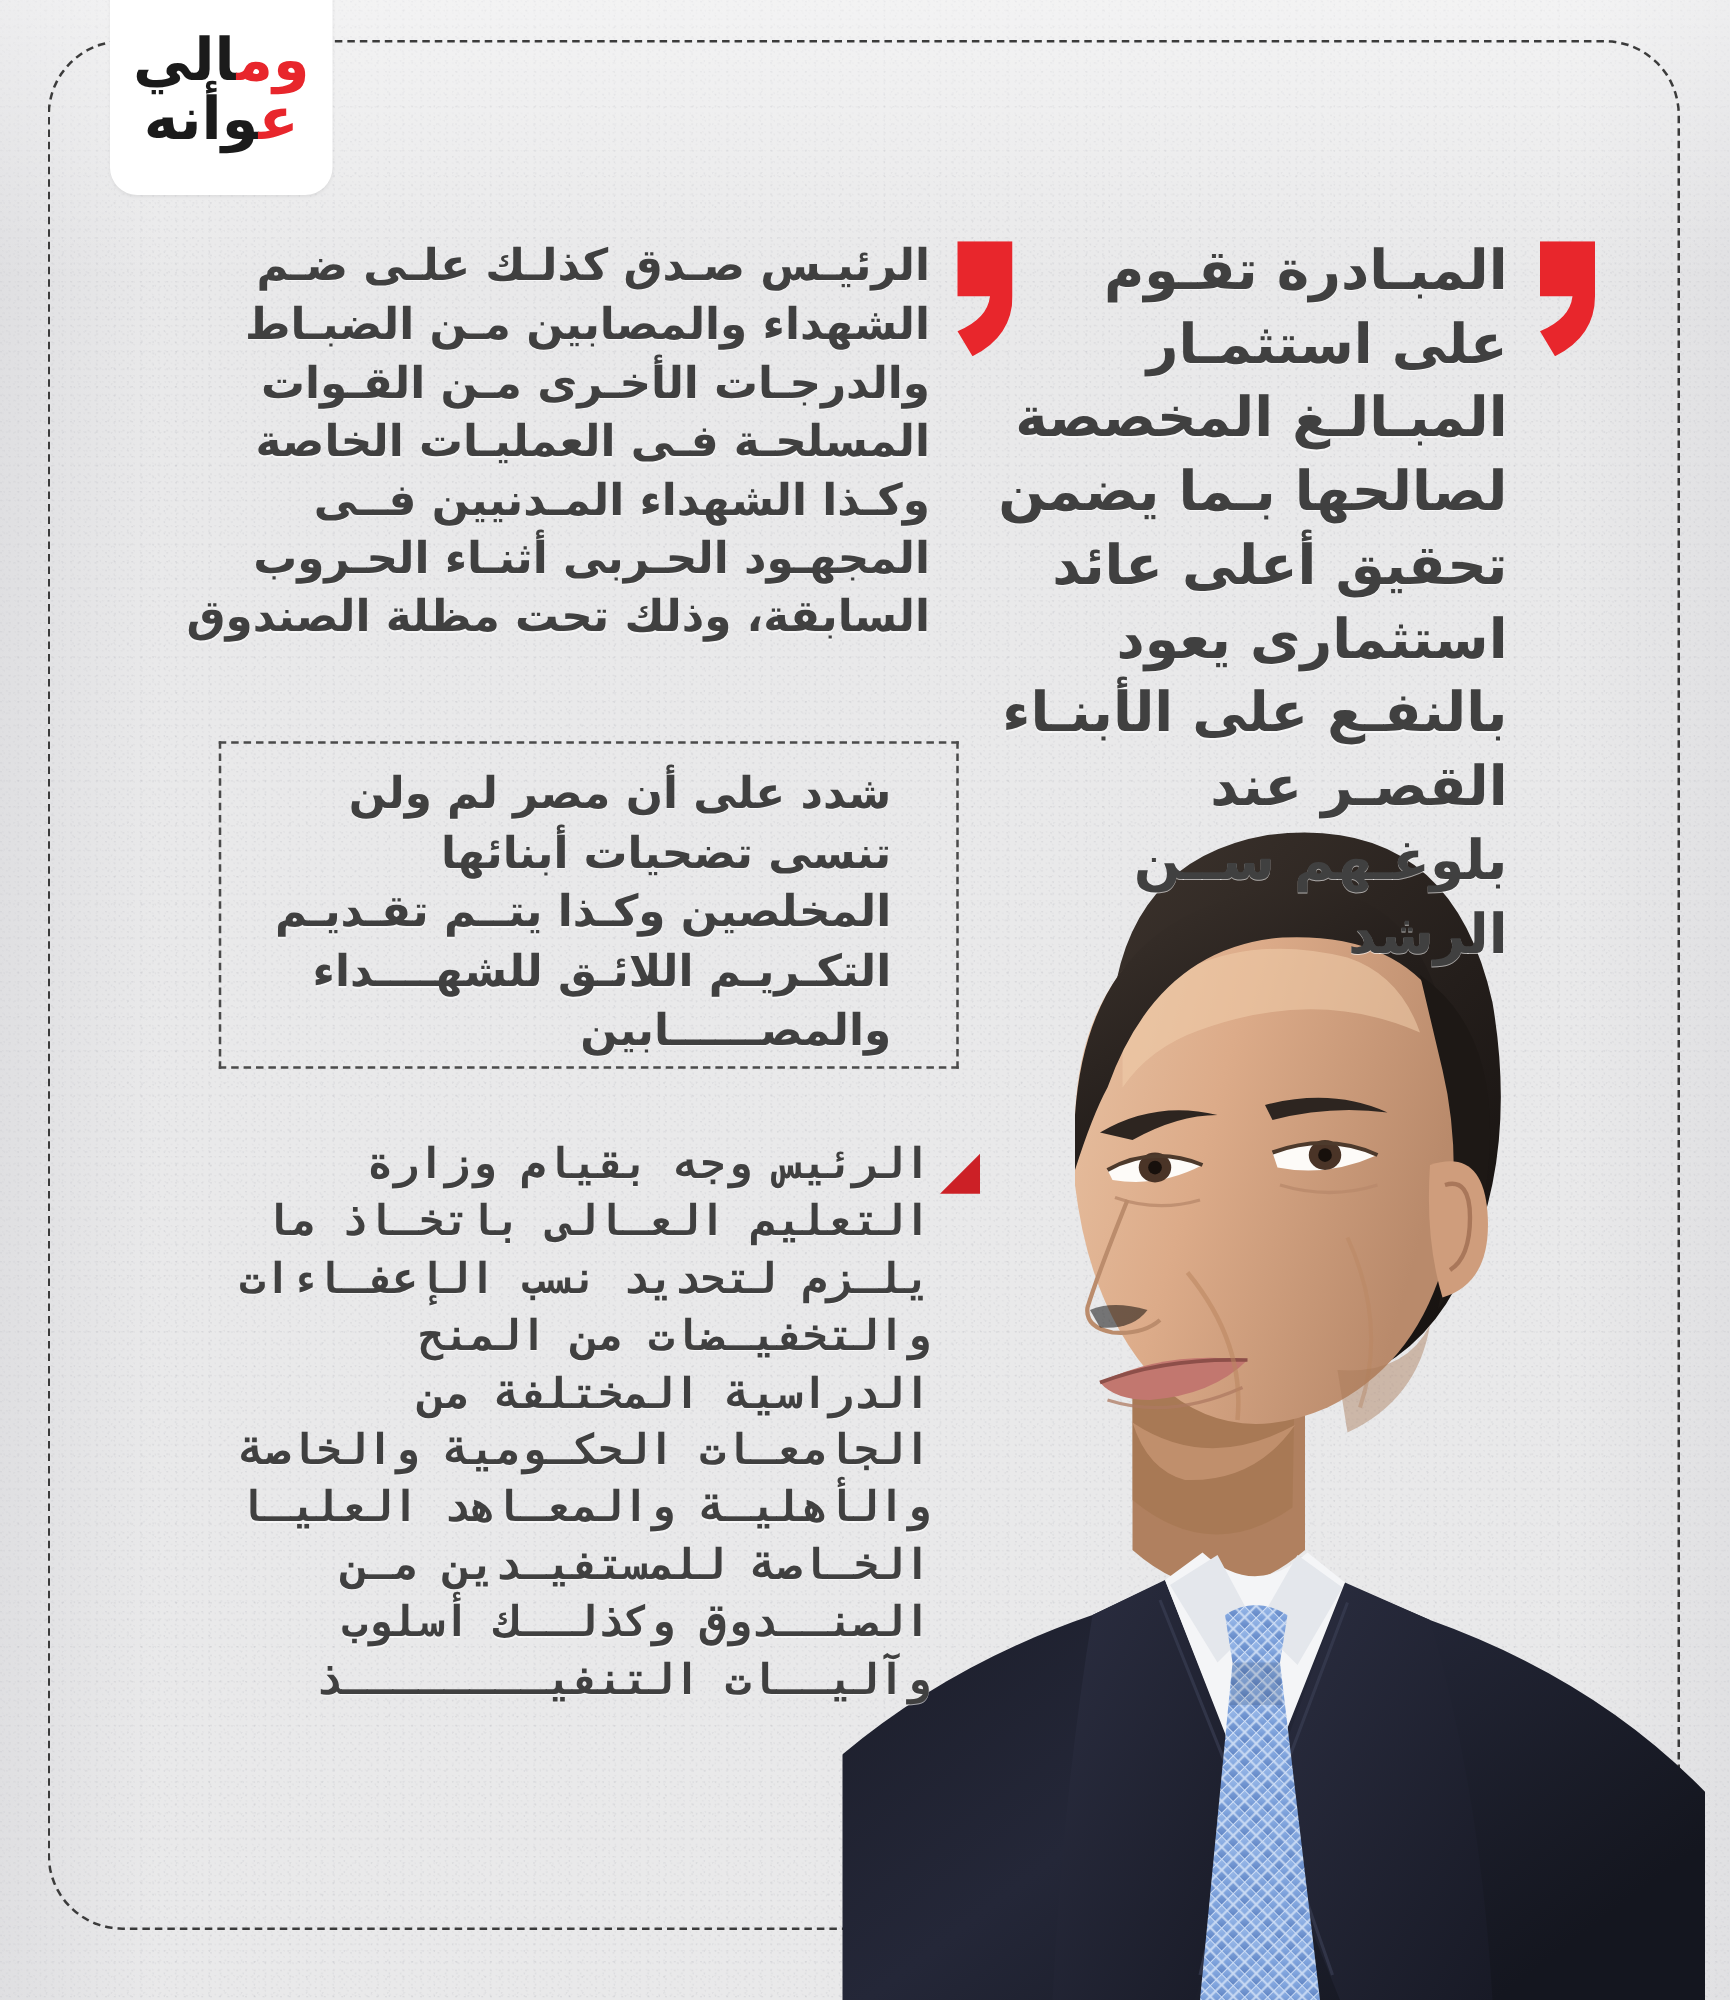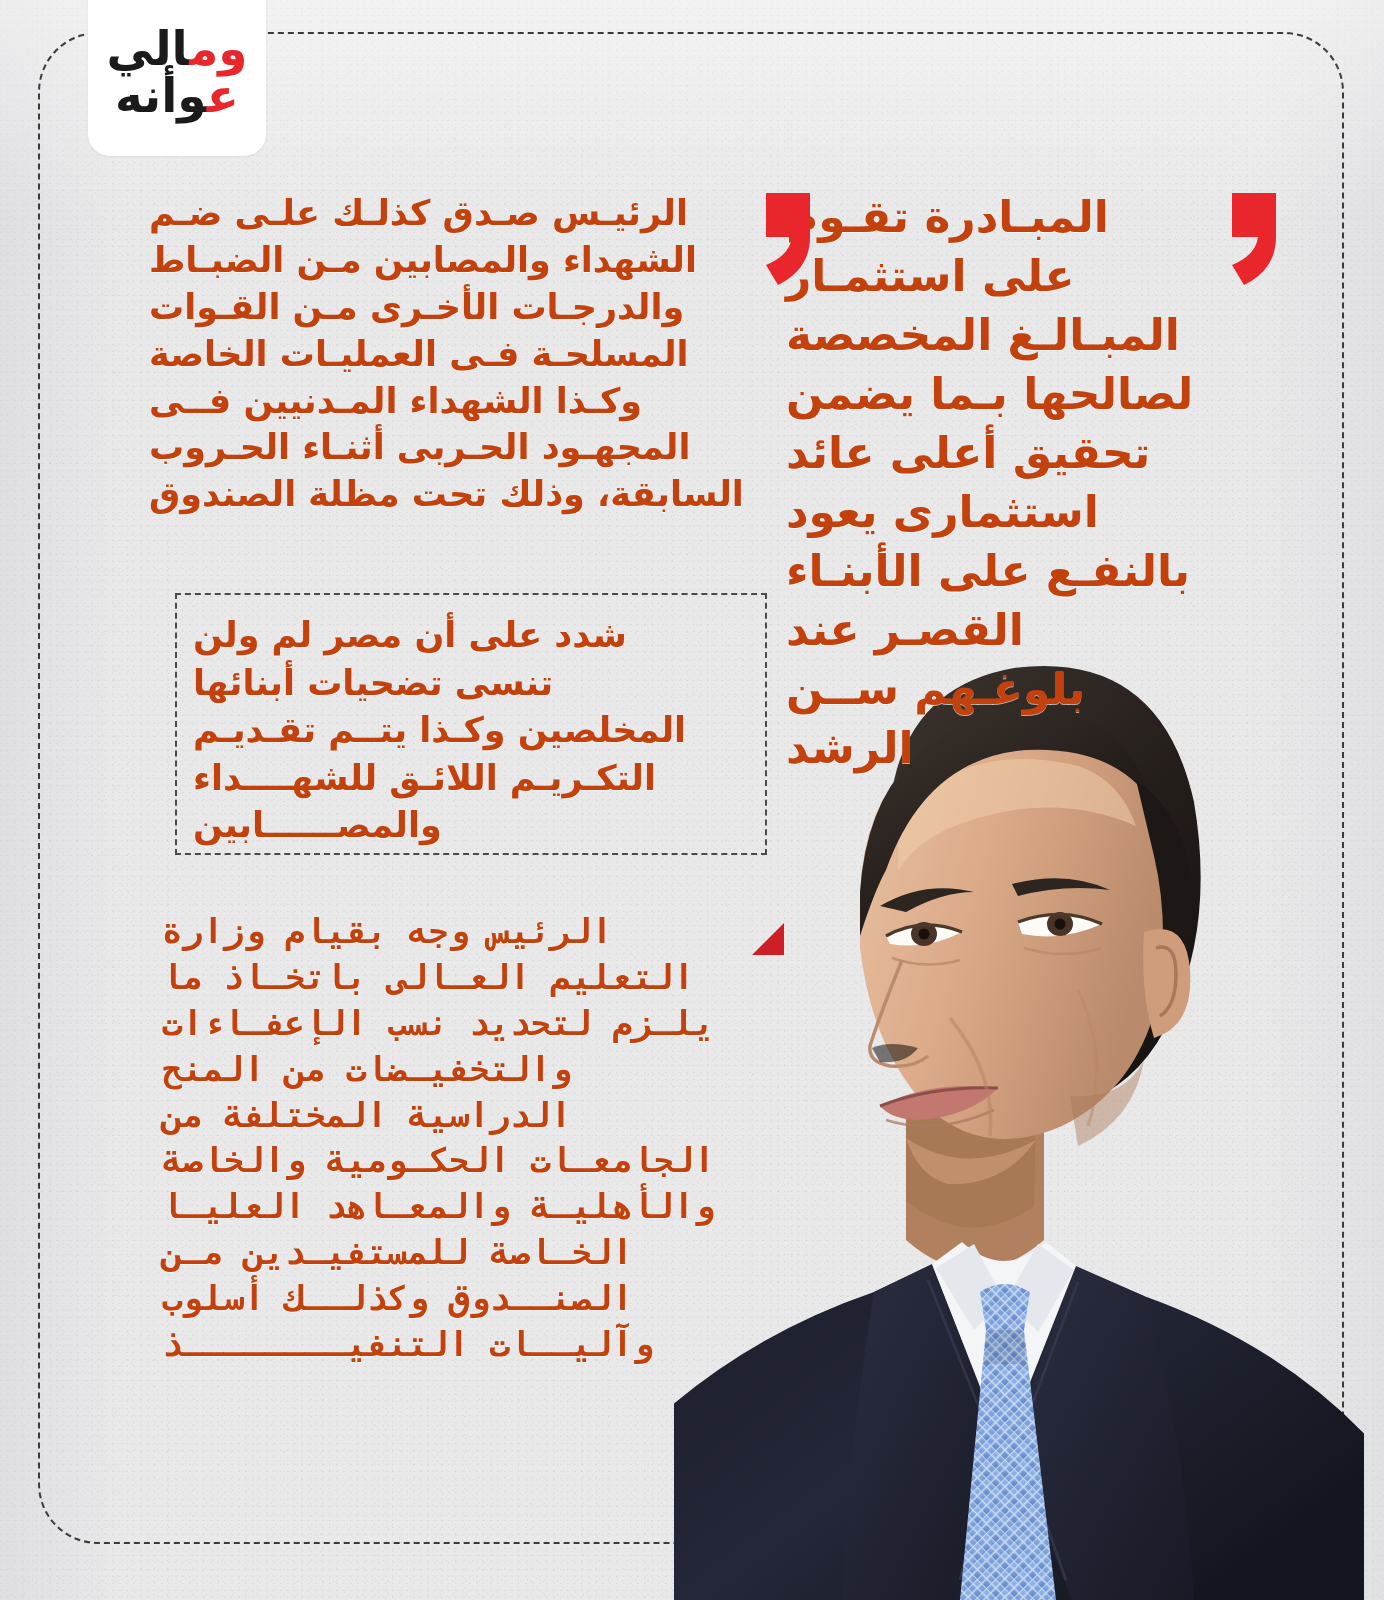--- a/index.html
+++ b/index.html
@@ -73,22 +73,22 @@
     white-space: nowrap;
     direction: rtl;
   }
   .logo-line .blk { color: #1b1b1b; }
   .logo-line .red { color: #e8262c; }
 
   
   .block {
     position: absolute;
     direction: rtl;
-    text-align: left;
-    color: #c2410c;
+    text-align: right;
+    color: #404040;
     font-weight: 900;
     line-height: 1.34;
     letter-spacing: -0.2px;
     text-shadow: 0 1px 0 rgba(255,255,255,.6);
     z-index: 4;
   }
 
   
   #block-initiative {
     right: 178px; top: 188px;

